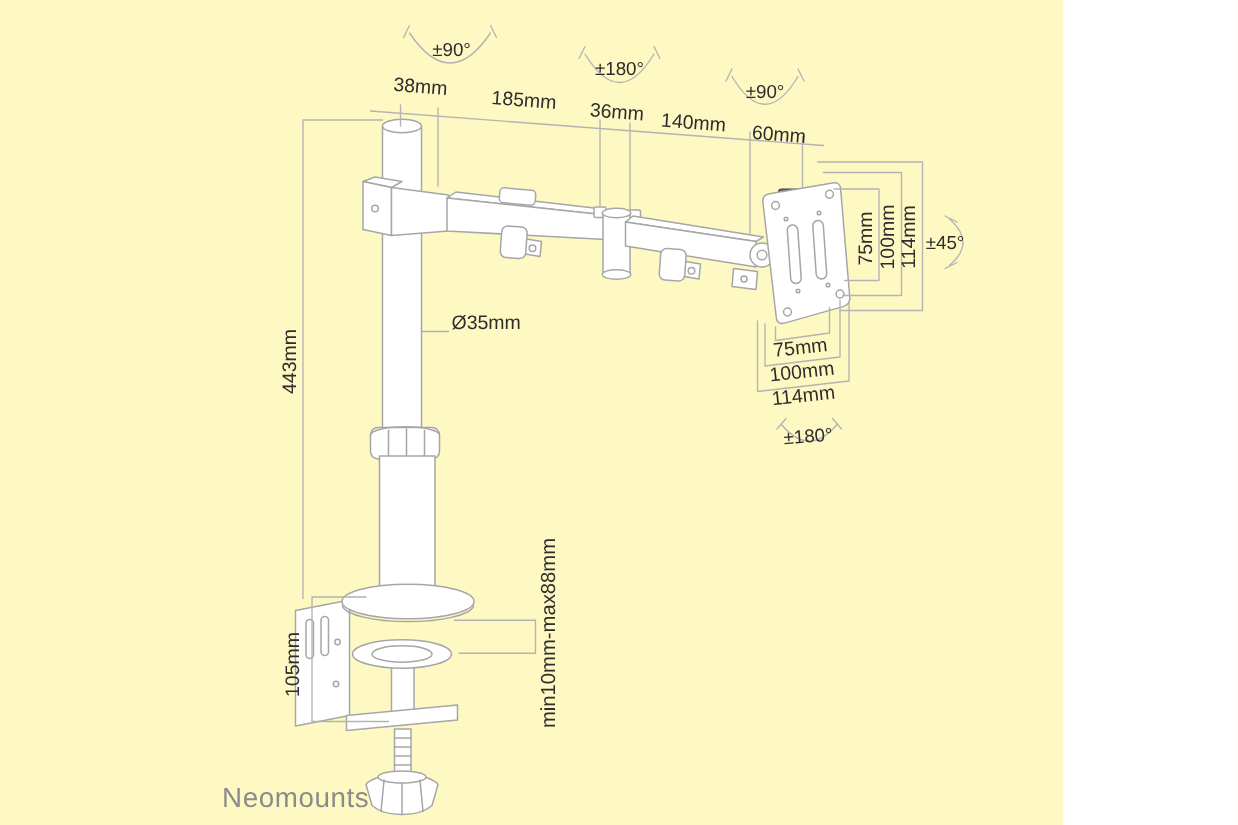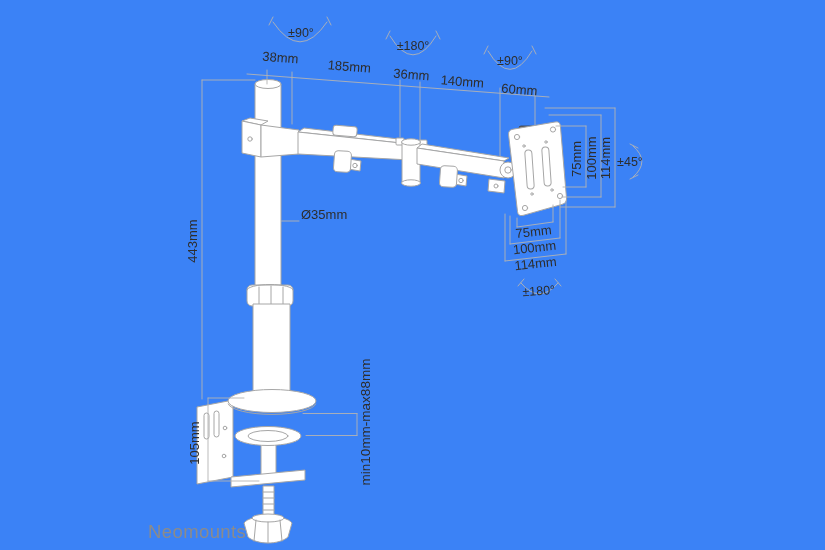--- a/index.html
+++ b/index.html
@@ -1,16 +1,16 @@
 <!DOCTYPE html>
 <html><head>
 <meta charset="utf-8">
 <style>
   html,body{margin:0;padding:0;background:#ffffff;}
-  .stage{position:relative;width:825px;height:550px;background:#3b82f6;overflow:hidden;
+  .stage{position:relative;width:709px;height:550px;background:#fef9c3;overflow:hidden;
          font-family:"Liberation Sans",sans-serif;}
   svg{display:block;}
   .part{fill:#ffffff;stroke:#a6a6a6;stroke-width:1;stroke-linejoin:round;}
   .partline{fill:none;stroke:#a6a6a6;stroke-width:1;stroke-linecap:round;}
   .dim{fill:none;stroke:#b3b3b3;stroke-width:0.9;stroke-linecap:round;}
   .dimtxt{fill:#2d2d2d;font-size:13px;font-family:"Liberation Sans",sans-serif;}
   .arctxt{fill:#2d2d2d;font-size:12.5px;font-family:"Liberation Sans",sans-serif;}
   .brand{fill:#8b8b8b;font-size:18.5px;font-weight:500;letter-spacing:.4px;
          font-family:"Liberation Sans",sans-serif;}
   .dark{fill:#6a6a6a;stroke:#3f3f3f;stroke-width:0.8;}

